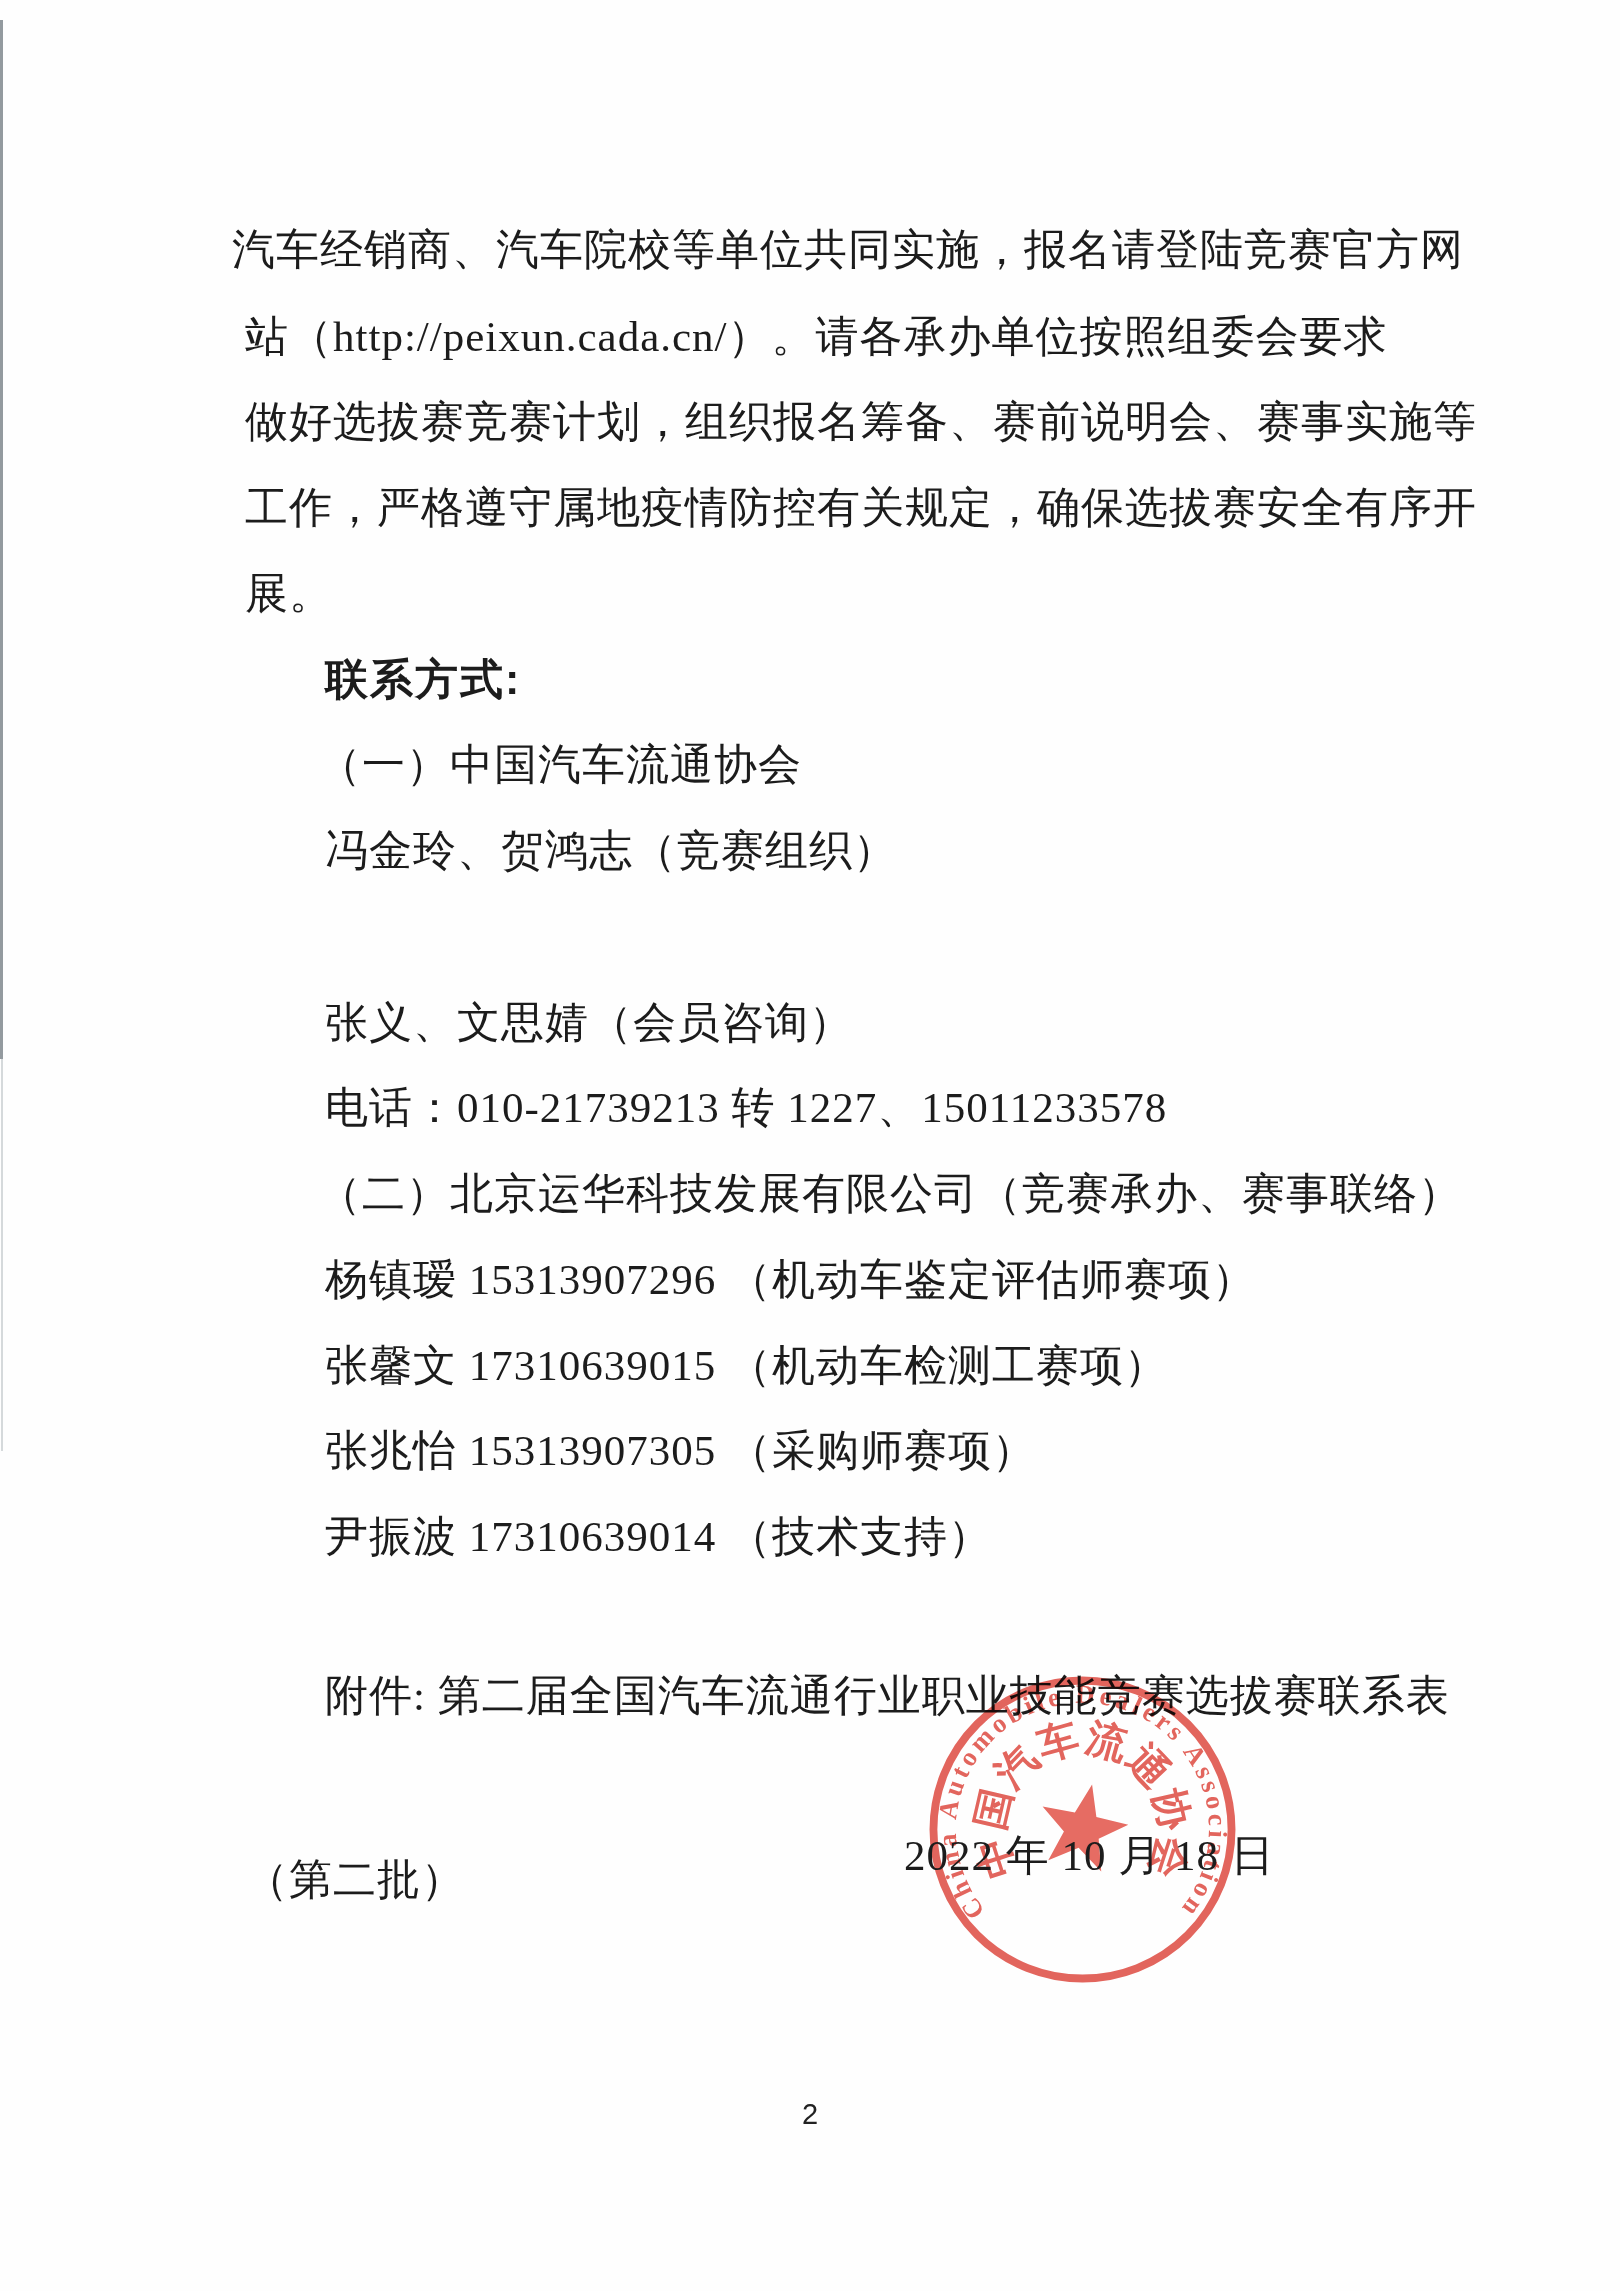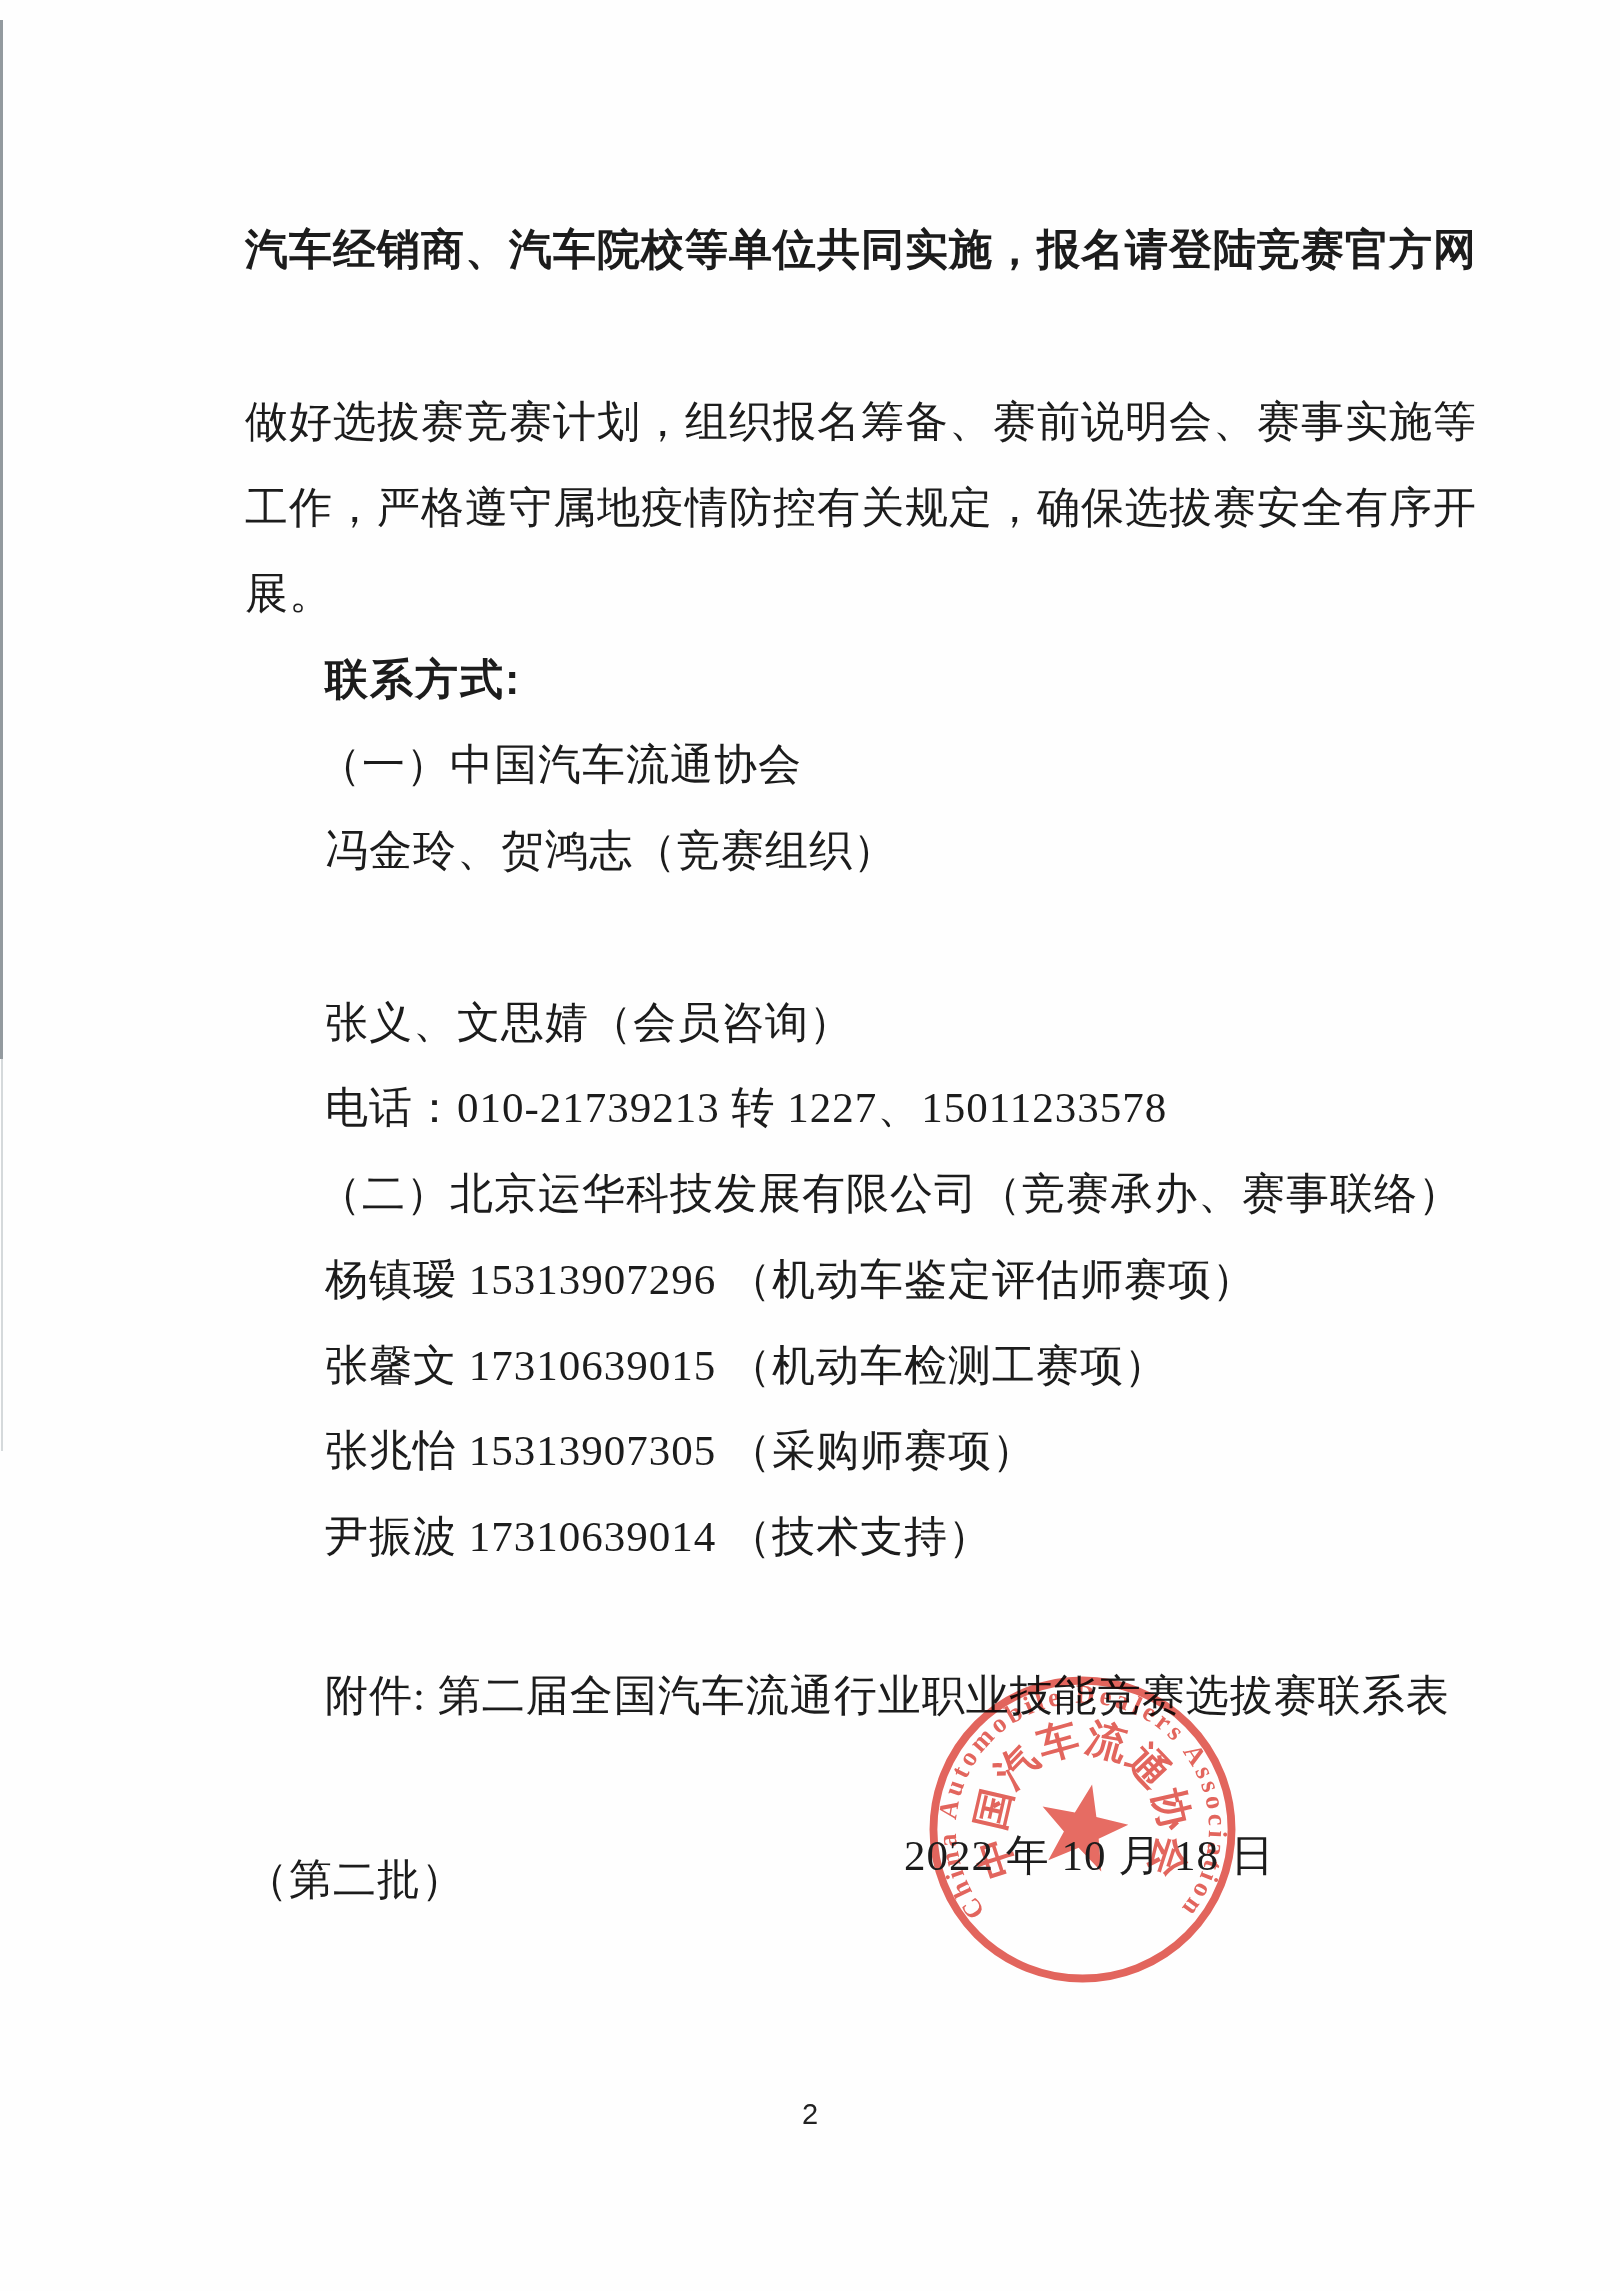--- a/index.html
+++ b/index.html
@@ -65,21 +65,22 @@
   }
 </style>
 </head>
 <body>
 
 <div class="page">
 
   <div class="artifact-left"></div>
   <div class="artifact-left2"></div>
 
-  <div class="ln" style="left:245px;top:224px;font-weight:bold;">汽车经销商、汽车院校等单位共同实施，报名请登陆竞赛官方网</div>
+  <div class="ln" style="left:232px;top:224px;">汽车经销商、汽车院校等单位共同实施，报名请登陆竞赛官方网</div>
+  <div class="ln" style="left:245px;top:311px;">站（http://peixun.cada.cn/）。请各承办单位按照组委会要求</div>
   <div class="ln" style="left:245px;top:396px;">做好选拔赛竞赛计划，组织报名筹备、赛前说明会、赛事实施等</div>
   <div class="ln" style="left:245px;top:482px;">工作，严格遵守属地疫情防控有关规定，确保选拔赛安全有序开</div>
   <div class="ln" style="left:245px;top:568px;">展。</div>
 
   <div class="ln ln-bold" style="left:325px;top:654px;">联系方式:</div>
   <div class="ln" style="left:325px;top:825px;">冯金玲、贺鸿志（竞赛组织）</div>
   <div class="ln" style="left:318px;top:739px;">（一）中国汽车流通协会</div>
   <div class="ln" style="left:325px;top:997px;">张义、文思婧（会员咨询）</div>
   <div class="ln" style="left:325px;top:1082px;">电话：010-21739213 转 1227、15011233578</div>
   <div class="ln" style="left:318px;top:1168px;">（二）北京运华科技发展有限公司（竞赛承办、赛事联络）</div>

